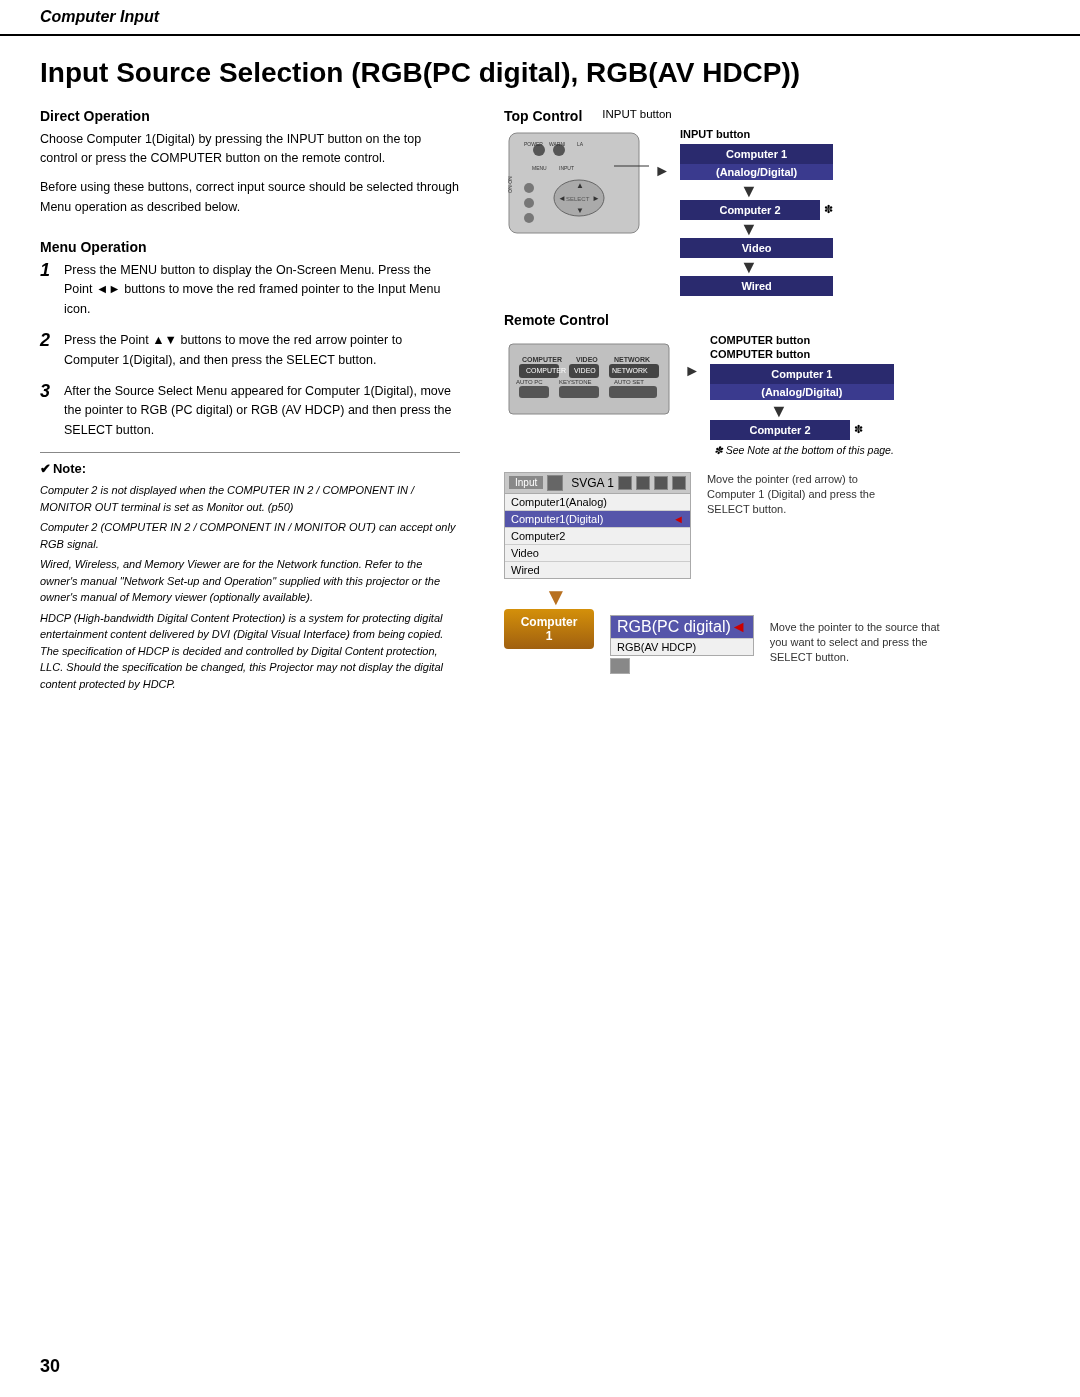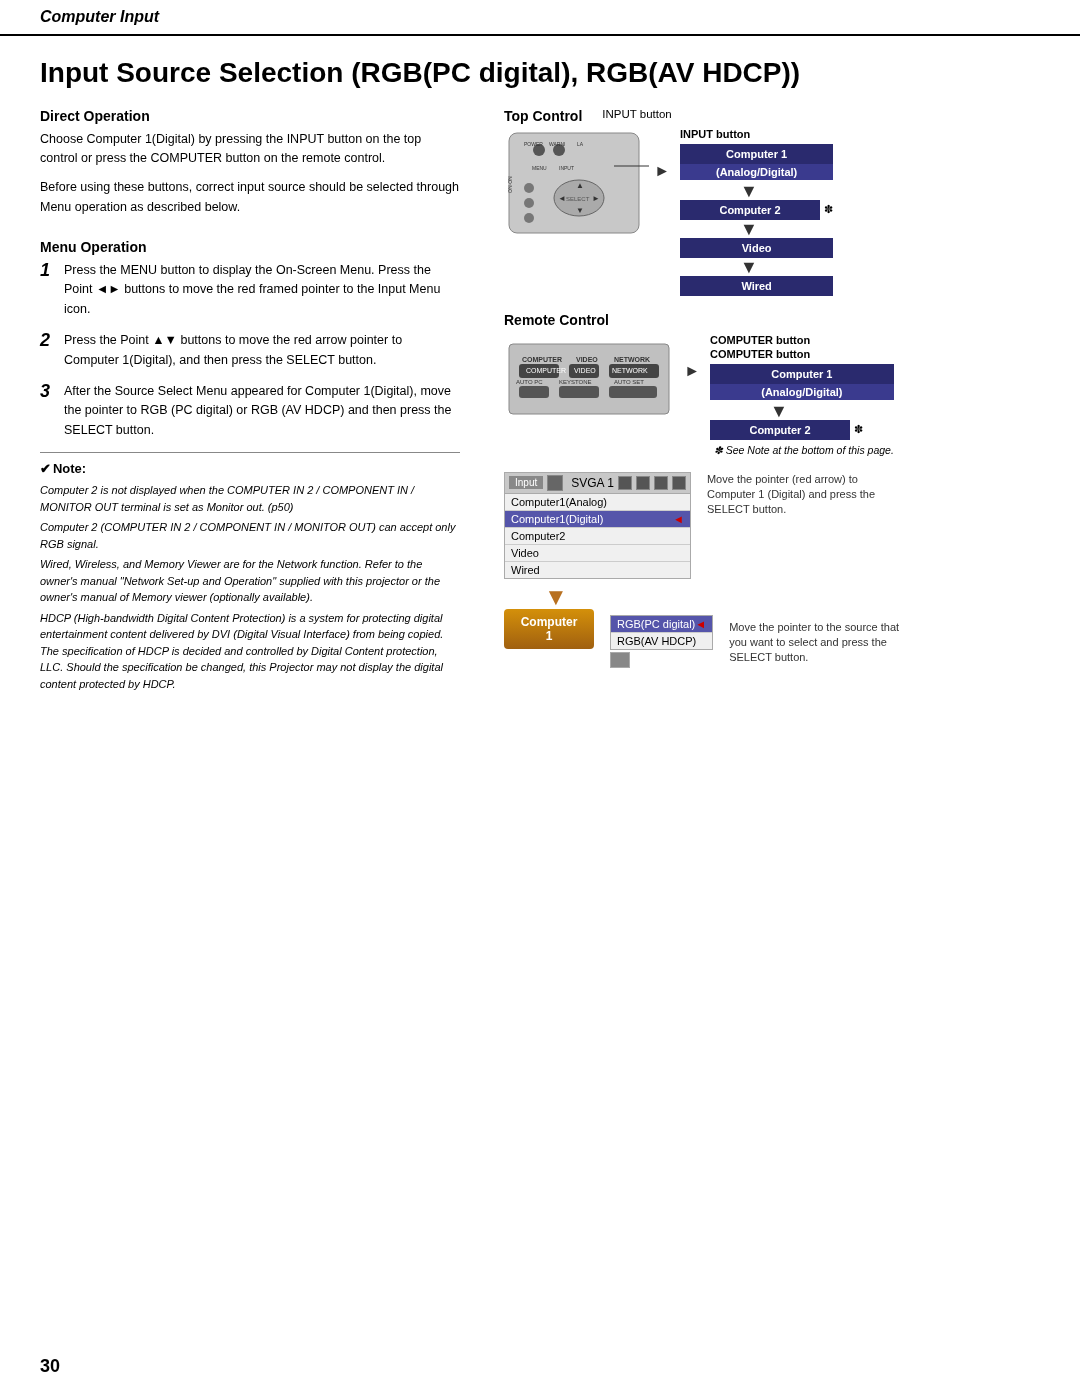--- a/index.html
+++ b/index.html
@@ -393,21 +393,21 @@
 
               <div style="font-size:24px; color:#b87020; margin-left:40px; line-height:1;">▼</div>
               <div style="background: linear-gradient(to bottom, #d4900a, #a06010); color:#fff; font-weight:bold; font-size:12px; text-align:center; padding:6px 16px; border-radius:4px; width:90px; margin: 0 auto;">
                 <div>Computer</div>
                 <div>1</div>
               </div>
             </div>
 
             <div style="margin-top:30px;">
               <div style="border:1px solid #aaa; background:#f0f0f0;">
-                <div style="padding:2px 6px; border-bottom:1px solid #ccc; background:#5555aa; color:#fff; font-size:11px; display:flex; align-items:center; ">
+                <div style="padding:2px 6px; border-bottom:1px solid #ccc; background:#5555aa; color:#fff; font-size:16px; display:flex; align-items:center; ">
                   <span>RGB(PC digital)</span>
                   <span style="color:#cc0000; font-weight:bold;">◄</span>
                 </div>
                 <div style="padding:2px 6px; background:#f0f0f0; font-size:11px;">RGB(AV HDCP)</div>
               </div>
 
               <div style="width:20px; height:16px; background:#888; border:1px solid #aaa; margin-top:2px;"></div>
             </div>
 
             <div class="side-note-text" style="margin-top:35px;">Move the pointer to the source that you want to select and press the SELECT button.</div>

